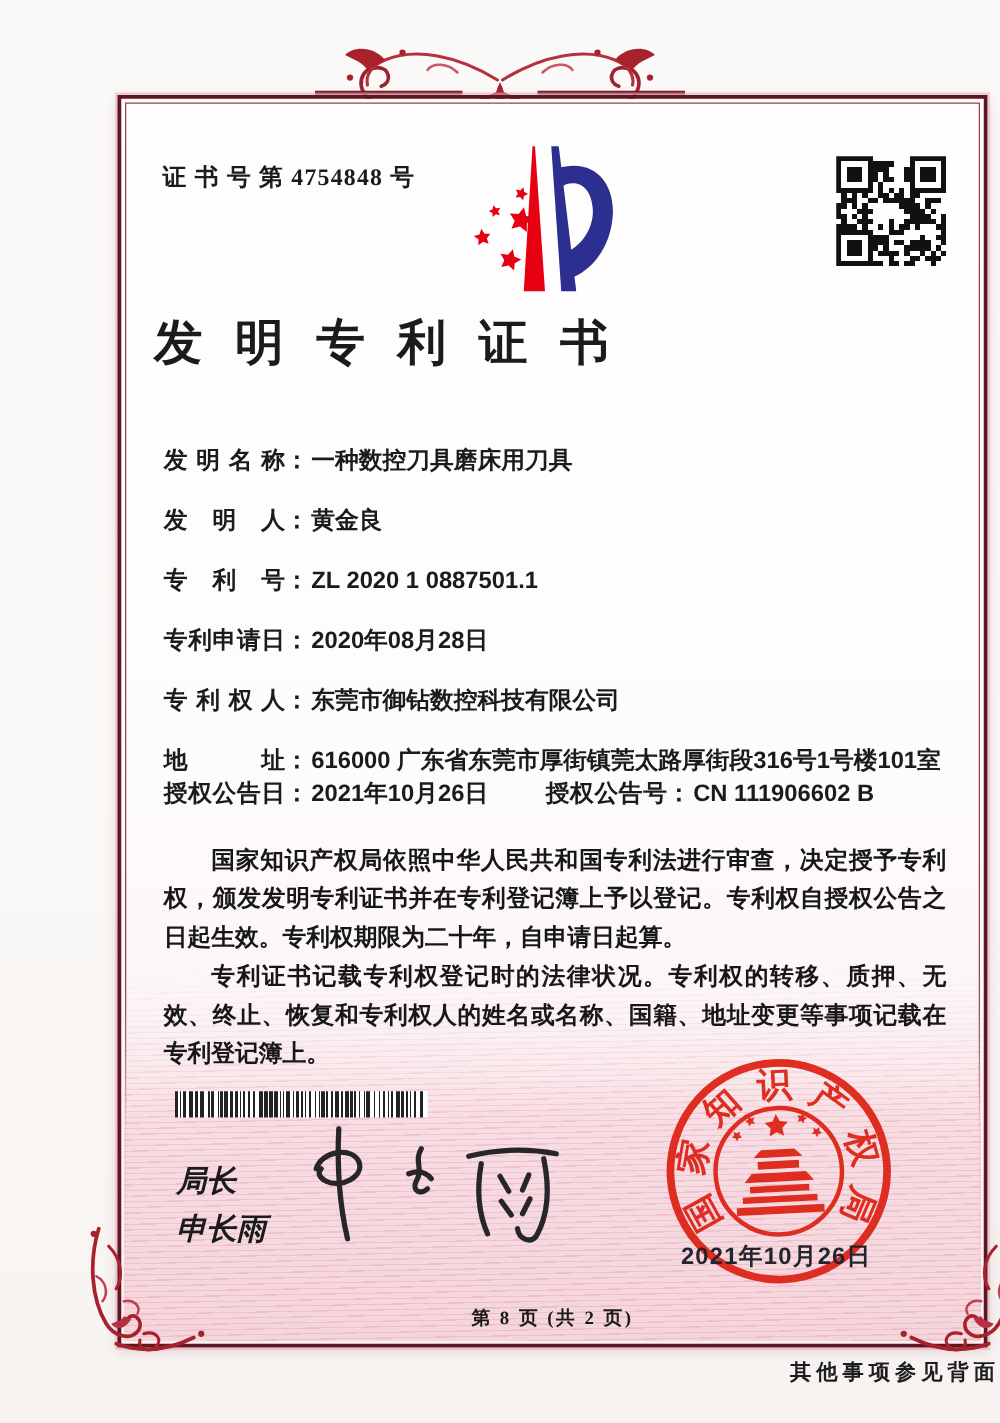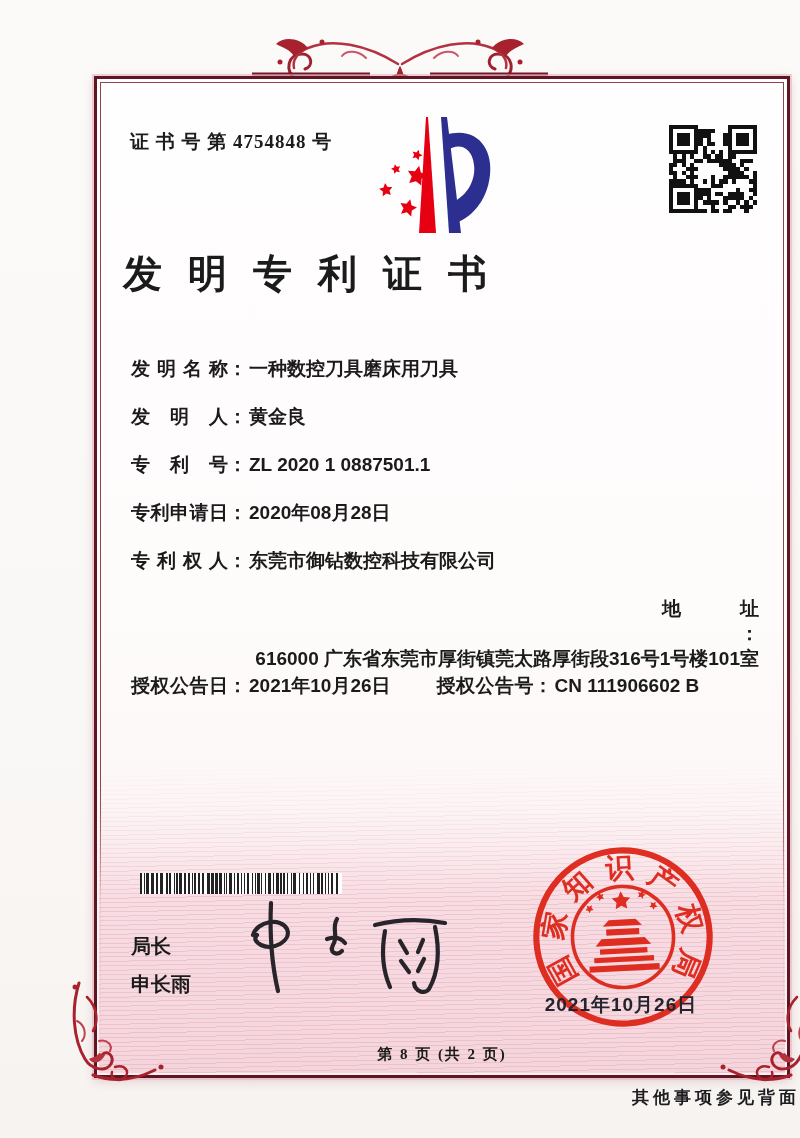--- a/index.html
+++ b/index.html
@@ -21,29 +21,29 @@
   .qr{position:absolute;left:572px;top:46px;}
   .title{position:absolute;left:0;top:168px;width:100%;margin:0;text-align:left;
          font-size:39px;font-weight:800;letter-spacing:26px;padding-left:26px;box-sizing:border-box;
          font-family:"Liberation Serif","DejaVu Serif",serif;}
   .fields{position:absolute;left:34px;top:277px;right:28px;}
   .frow{display:flex;align-items:flex-end;margin-bottom:23px;font-size:19px;line-height:25px;
         font-weight:bold;font-family:"Liberation Sans","DejaVu Sans",sans-serif;}
   .flabel{flex:none;width:97px;text-align:justify;text-align-last:justify;}
   .fcolon{flex:none;width:19px;}
   .fvalue{margin-left:2px;}
-  .frow-addr{margin-bottom:2px;flex-direction:column;}
+  .frow-addr{margin-bottom:2px;}
   .frow-addr .fvalue{max-width:508px;}
   .flabel2{margin-left:46px;}
   .bodytext{position:absolute;left:34px;top:594px;width:626px;font-size:19px;line-height:31px;
             text-align:justify;font-weight:600;color:#17171a;}
   .bodytext p{margin:0;text-indent:2em;}
   .barcode{position:absolute;left:43px;top:794px;}
-  .officer{position:absolute;left:34px;top:848px;font-family:"Liberation Sans","DejaVu Sans",sans-serif;
-           font-size:20px;font-weight:bold;line-height:38px;}
+  .officer{position:absolute;left:44px;top:848px;font-family:"Liberation Sans","DejaVu Sans",sans-serif;
+           font-size:24px;font-weight:bold;line-height:38px;font-style:italic;}
   .signature{position:absolute;left:140px;top:816px;}
   .seal{position:absolute;left:428px;top:760px;transform:rotate(-3deg);opacity:.93;}
   .seal-date{position:absolute;left:426px;top:913px;width:196px;text-align:center;font-size:19px;
              font-weight:bold;letter-spacing:1px;color:#23242e;
              font-family:"Liberation Sans","DejaVu Sans",sans-serif;}
   .page-info{position:absolute;left:0;top:966px;width:100%;text-align:center;font-size:15px;
              letter-spacing:2px;font-weight:600;}
   .back-note{position:absolute;left:0;top:1086px;width:100%;text-align:right;font-size:17px;
              font-weight:bold;letter-spacing:4px;color:#1d1d20;}
   .top-ornament{position:absolute;left:50%;top:22px;transform:translateX(-50%);}
@@ -374,20 +374,24 @@
       <div class="frow">
         <span class="flabel">授权公告日</span>
           <span class="fcolon">：</span>
         <span class="fvalue">2021年10月26日</span>
         <span class="flabel flabel2">授权公告号</span>
           <span class="fcolon">：</span>
         <span class="fvalue">CN 111906602 B</span>
       </div>
     </div>
 
+    <div class="bodytext">
+      <p>国家知识产权局依照中华人民共和国专利法进行审查，决定授予专利权，颁发发明专利证书并在专利登记簿上予以登记。专利权自授权公告之日起生效。专利权期限为二十年，自申请日起算。</p>
+      <p>专利证书记载专利权登记时的法律状况。专利权的转移、质押、无效、终止、恢复和专利权人的姓名或名称、国籍、地址变更等事项记载在专利登记簿上。</p>
+    </div>
 
     <svg class="barcode" id="barcode" width="202" height="21" viewBox="0 0 202 21" preserveAspectRatio="none" shape-rendering="crispEdges">
         <rect x="0" y="0" width="202" height="21" fill="#fff"></rect>
         <rect x="0" y="0" width="2" height="21" fill="#222"></rect>
         <rect x="4" y="0" width="1" height="21" fill="#222"></rect>
         <rect x="6" y="0" width="3" height="21" fill="#222"></rect>
         <rect x="11" y="0" width="3" height="21" fill="#222"></rect>
         <rect x="16" y="0" width="2" height="21" fill="#222"></rect>
         <rect x="20" y="0" width="3" height="21" fill="#222"></rect>
         <rect x="26" y="0" width="2" height="21" fill="#222"></rect>

